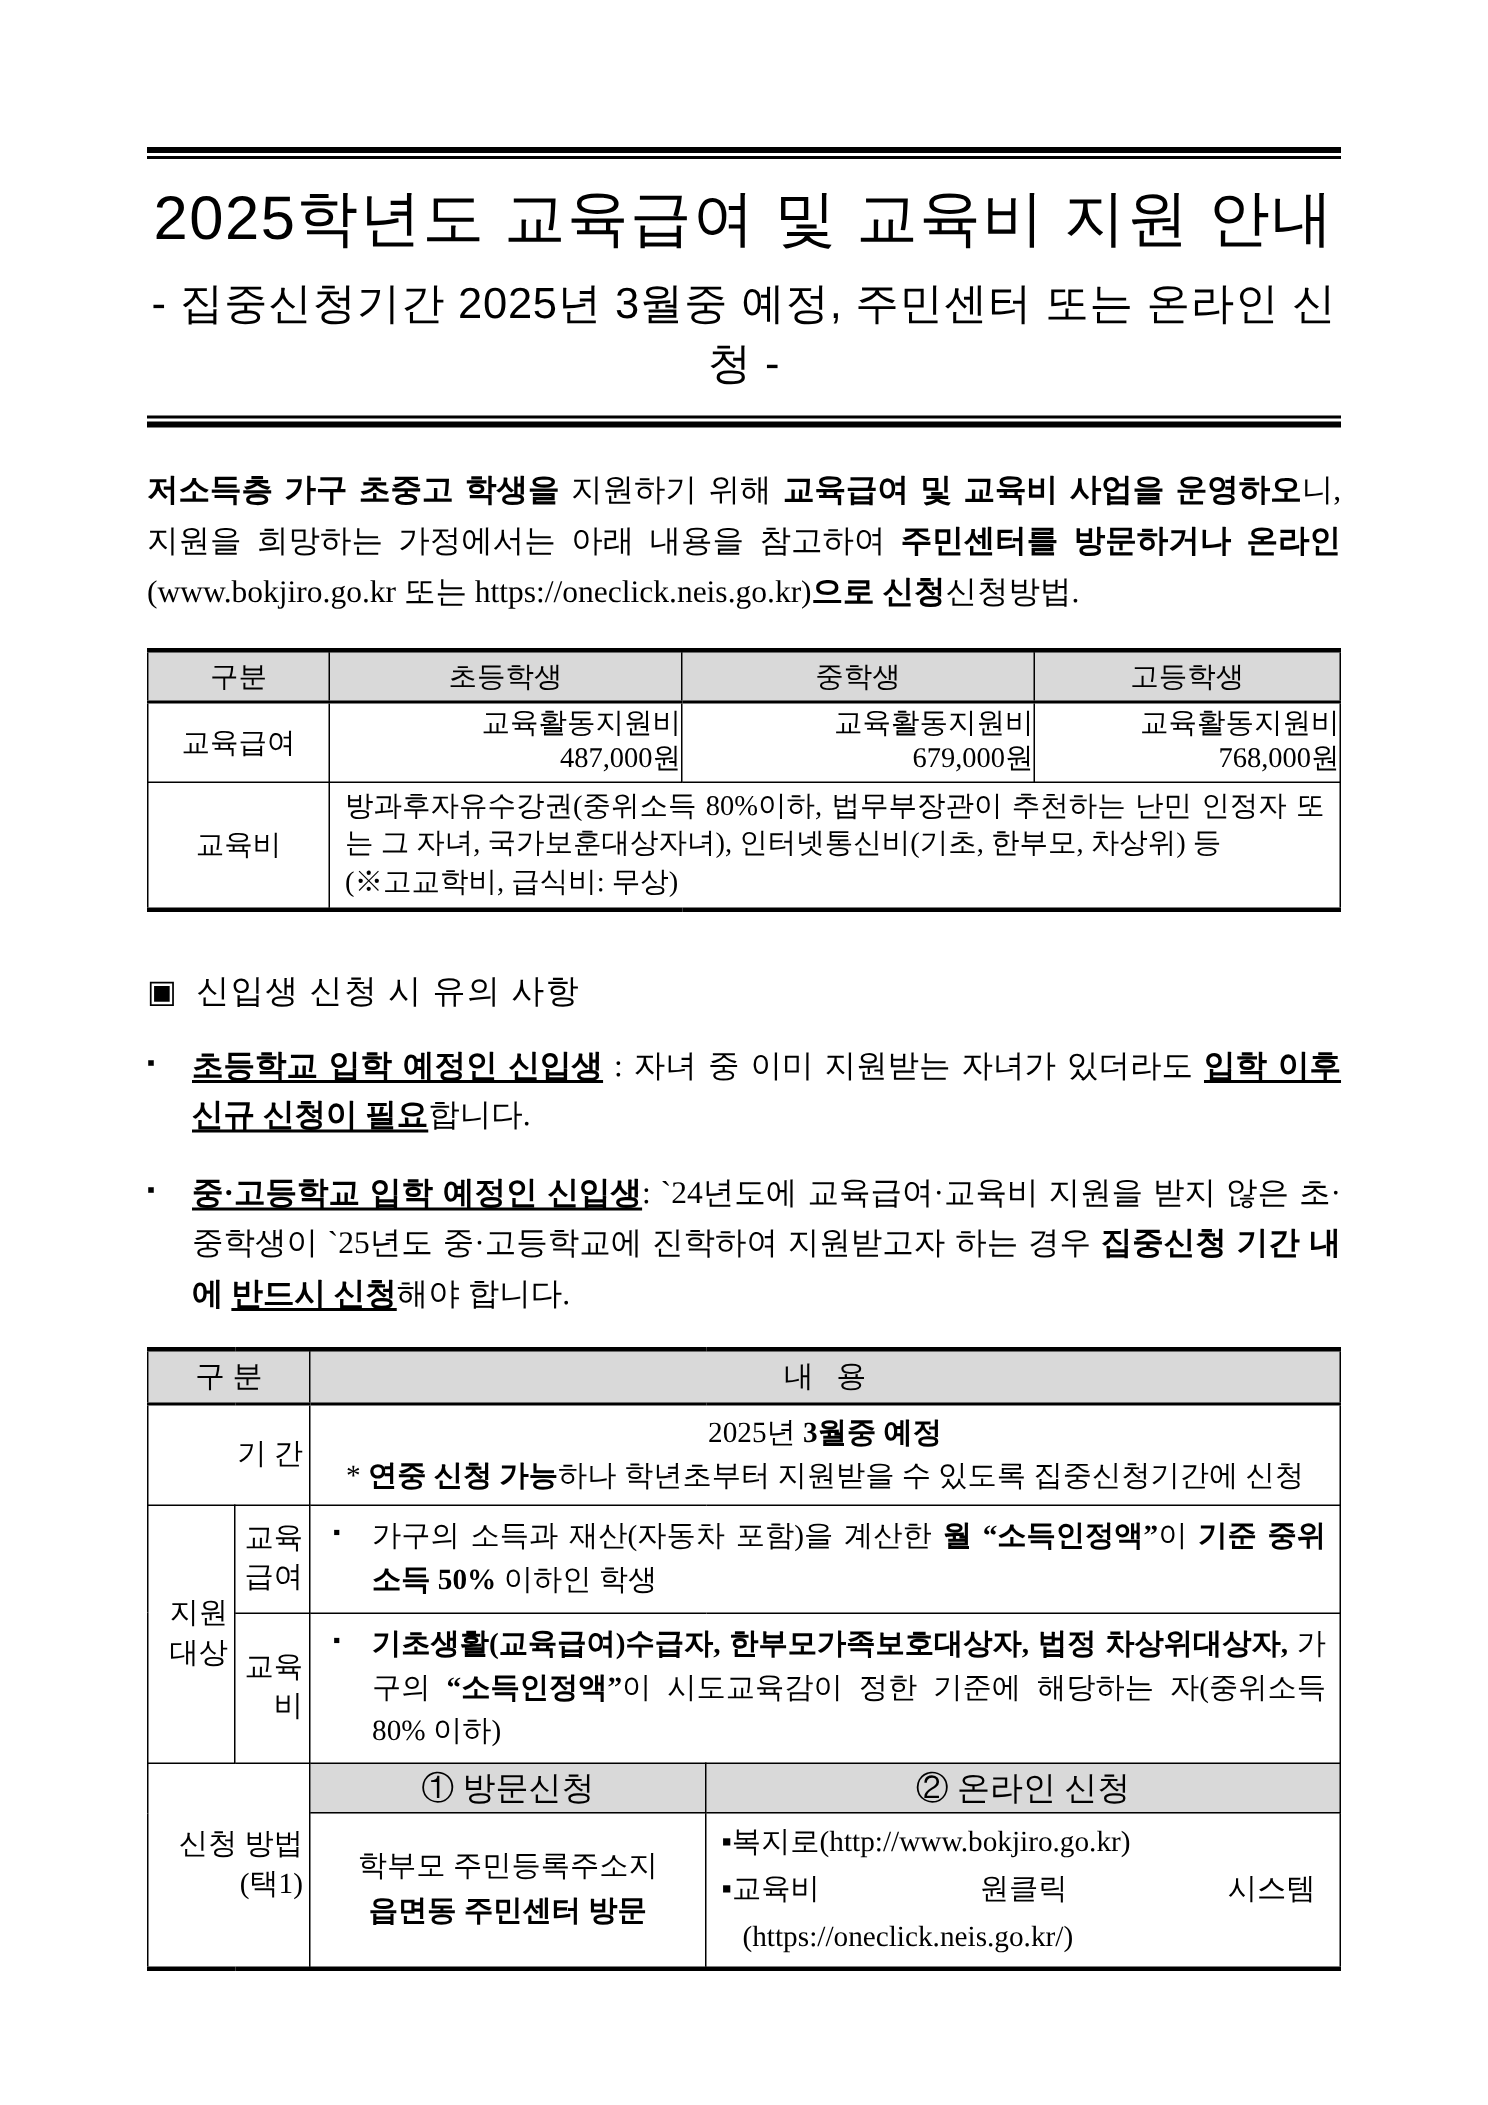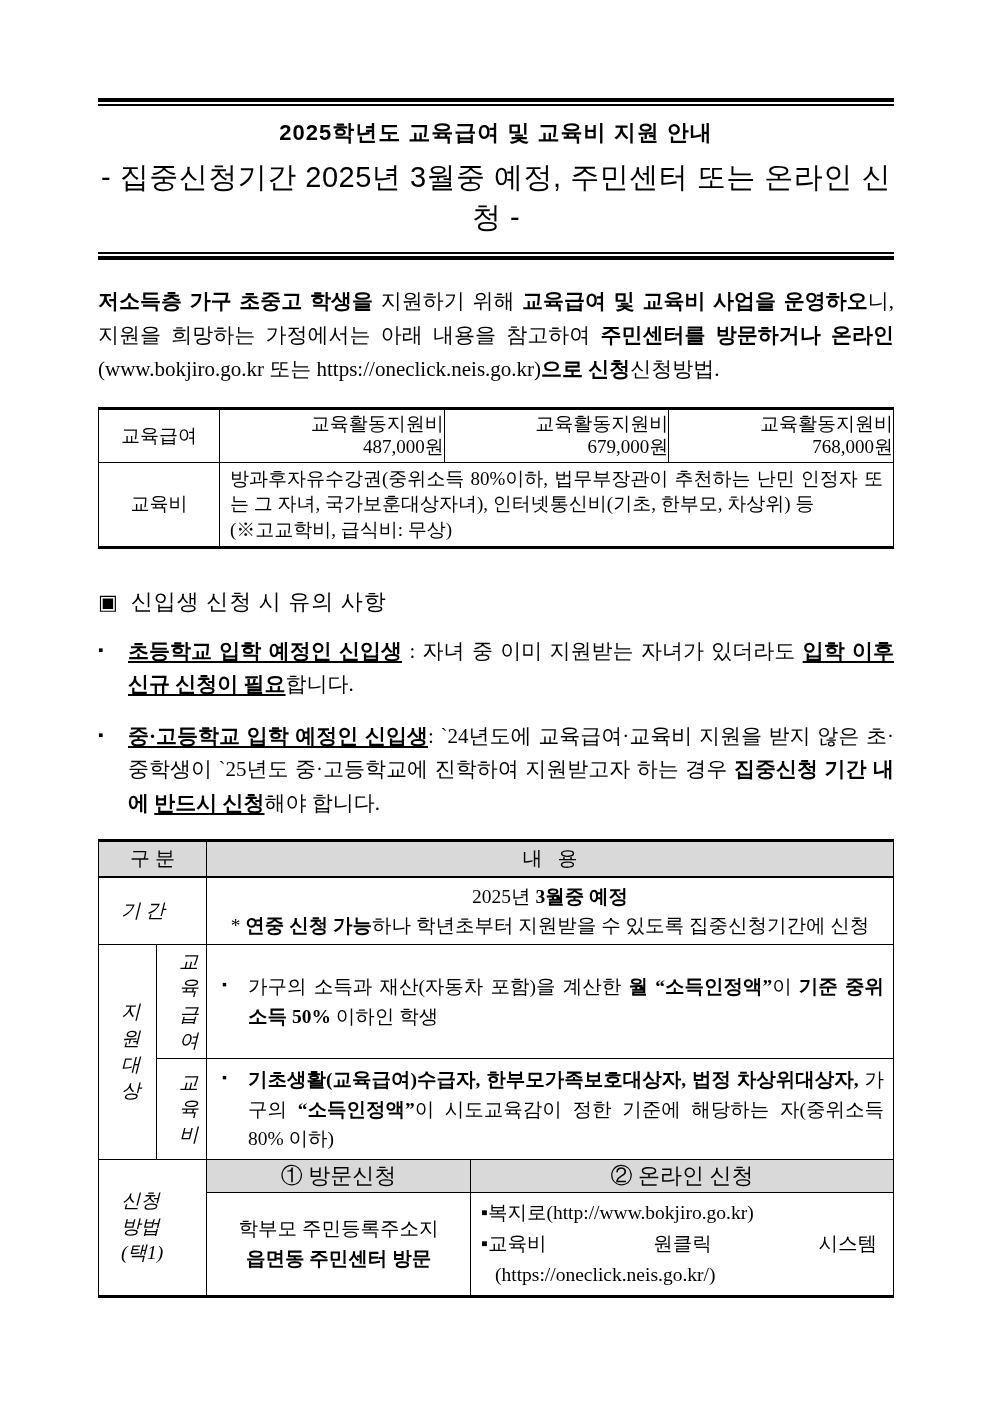--- a/index.html
+++ b/index.html
@@ -15,21 +15,21 @@
 
   
   .title-box{
     position:relative;text-align:center;
     border-top:4px solid #000;border-bottom:4px solid #000;
     padding:16px 0 18px;
     font-family:"Liberation Sans","DejaVu Sans",sans-serif;
   }
   .title-box::before{content:"";position:absolute;left:0;right:0;top:2px;border-top:2px solid #000;}
   .title-box::after{content:"";position:absolute;left:0;right:0;bottom:2px;border-bottom:2px solid #000;}
-  .doc-title{font-size:22px;font-weight:700;letter-spacing:1px;margin:0 0 10px 0;}
+  .doc-title{font-size:41px;font-weight:400;letter-spacing:1px;margin:0 0 10px 0;}
   .doc-subtitle{font-size:29px;font-weight:500;letter-spacing:0.5px;margin:0;}
 
   
   .intro{margin-top:24px;font-size:21px;line-height:1.62;text-align:justify;}
 
   
   .sec-head{font-size:22px;font-weight:500;letter-spacing:1px;}
   .sec-head .marker{margin-right:12px;font-size:21px;}
   .sec-benefits{margin-top:30px;}
   .sec-freshmen{margin-top:38px;}
@@ -53,21 +53,21 @@
 
   
   .bullet{display:flex;margin-top:18px;font-size:21px;line-height:1.6;}
   .bullet .bmark{width:30px;flex:0 0 30px;font-size:15px;padding-top:3px;}
   .bullet .btext{flex:1;text-align:justify;}
 
   
   .t2{margin-top:18px;font-size:19.5px;border-top:3px solid #000;border-bottom:3px solid #000;table-layout:fixed;}
   .t2 col.c1{width:58px;} .t2 col.c2{width:50px;} .t2 col.c3{width:264px;} .t2 col.c4{width:auto;}
   .t2 .hdr td{height:32px;border-bottom:2.5px solid #000;font-size:20px;}
-  .t2 .vlabel{text-align:left;vertical-align:middle;word-break:break-all;line-height:1.35;padding:4px 22px;font-style:italic;}
+  .t2 .vlabel{text-align:right;vertical-align:middle;word-break:break-all;line-height:1.35;padding:4px 4px;}
   .t2 .center-cell{text-align:center;vertical-align:middle;line-height:1.5;padding:4px 6px;}
   .t2 .trow{display:flex;padding:5px 8px 5px 14px;line-height:1.5;}
   .t2 .trow .bmark{width:26px;flex:0 0 26px;font-size:14px;padding-top:2px;}
   .t2 .trow .btext{flex:1;text-align:justify;}
   .t2 .sub-hdr{height:30px;font-size:22px;}
   .t2 .visit-cell{text-align:center;vertical-align:middle;line-height:1.55;}
   .t2 .online-cell{vertical-align:middle;padding:4px 10px;line-height:1.6;}
   .t2 .online-line2{display:flex;justify-content:space-between;padding-right:6px;}
   .t2 .online-url{padding-left:14px;}
 </style>
@@ -79,20 +79,26 @@
   <div class="title-box">
     <h1 class="doc-title">2025학년도 교육급여 및 교육비 지원 안내</h1>
     <p class="doc-subtitle">- 집중신청기간 2025년 3월중 예정, 주민센터 또는 온라인 신청 -</p>
   </div>
 
   <p class="intro"><span class="seg-b">저소득층 가구 초중고 학생을</span><span> 지원하기 위해 </span><span class="seg-b">교육급여 및 교육비 사업을 운영하오</span><span>니, 지원을 희망하는 가정에서는 아래 내용을 참고하여 </span><span class="seg-b">주민센터를 방문하거나 온라인</span><span>(www.bokjiro.go.kr 또는 https://oneclick.neis.go.kr)</span><span class="seg-b">으로 신청</span><span>신청방법.</span></p>
 
 
   <table class="t1">
     <tbody>
+        <tr class="hdr">
+      <td class="c-label">구분</td>
+      <td class="c-elem">초등학생</td>
+      <td class="c-mid">중학생</td>
+      <td>고등학생</td>
+    </tr>
     <tr>
       <td class="c-label">교육급여</td>
       <td class="amount-cell">
         <div>교육활동지원비</div>
         <div>487,000원</div>
       </td>
       <td class="amount-cell">
         <div>교육활동지원비</div>
         <div>679,000원</div>
       </td>

